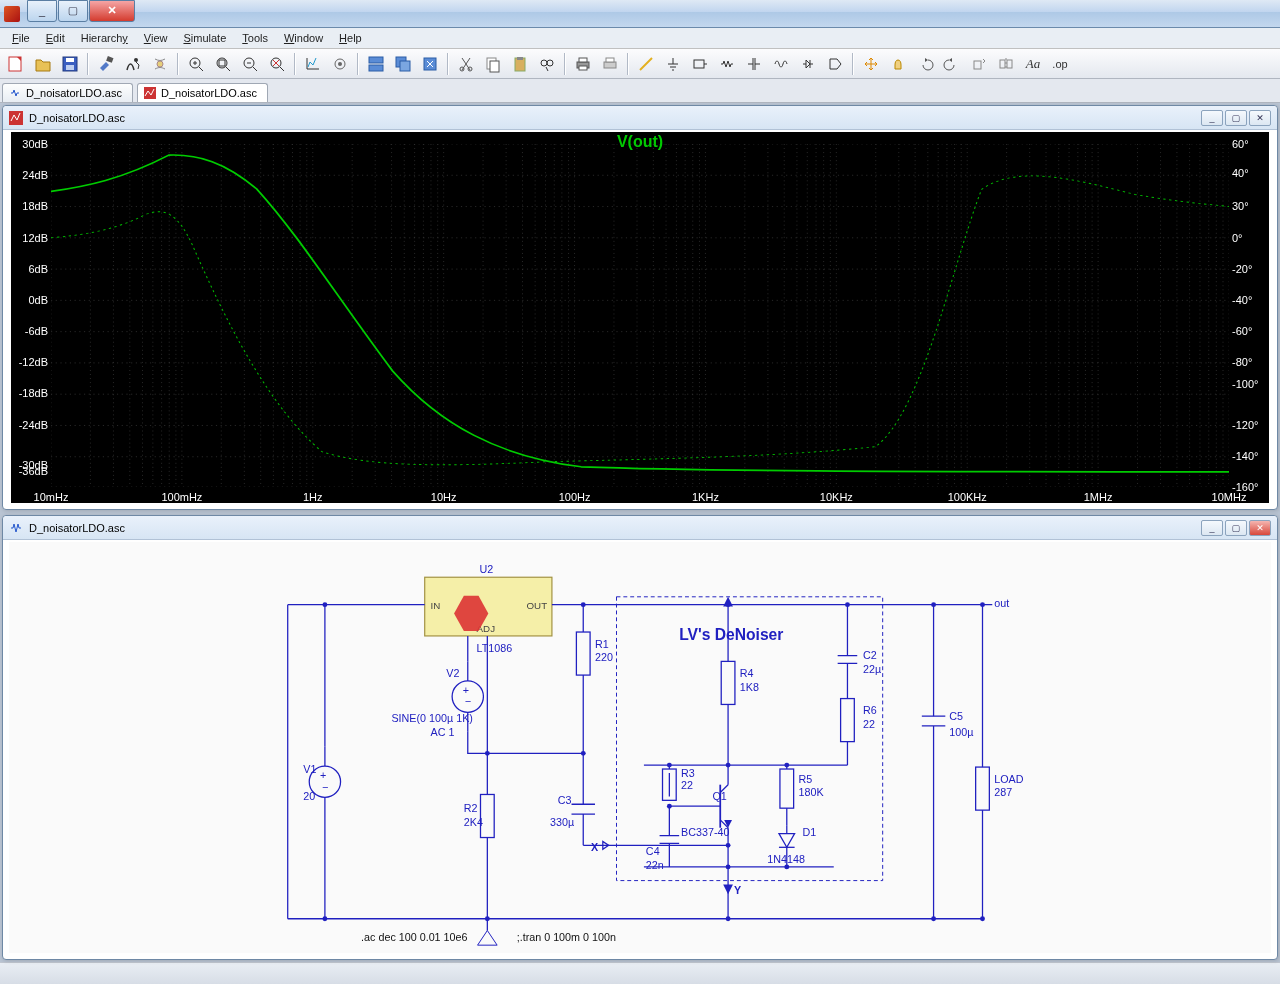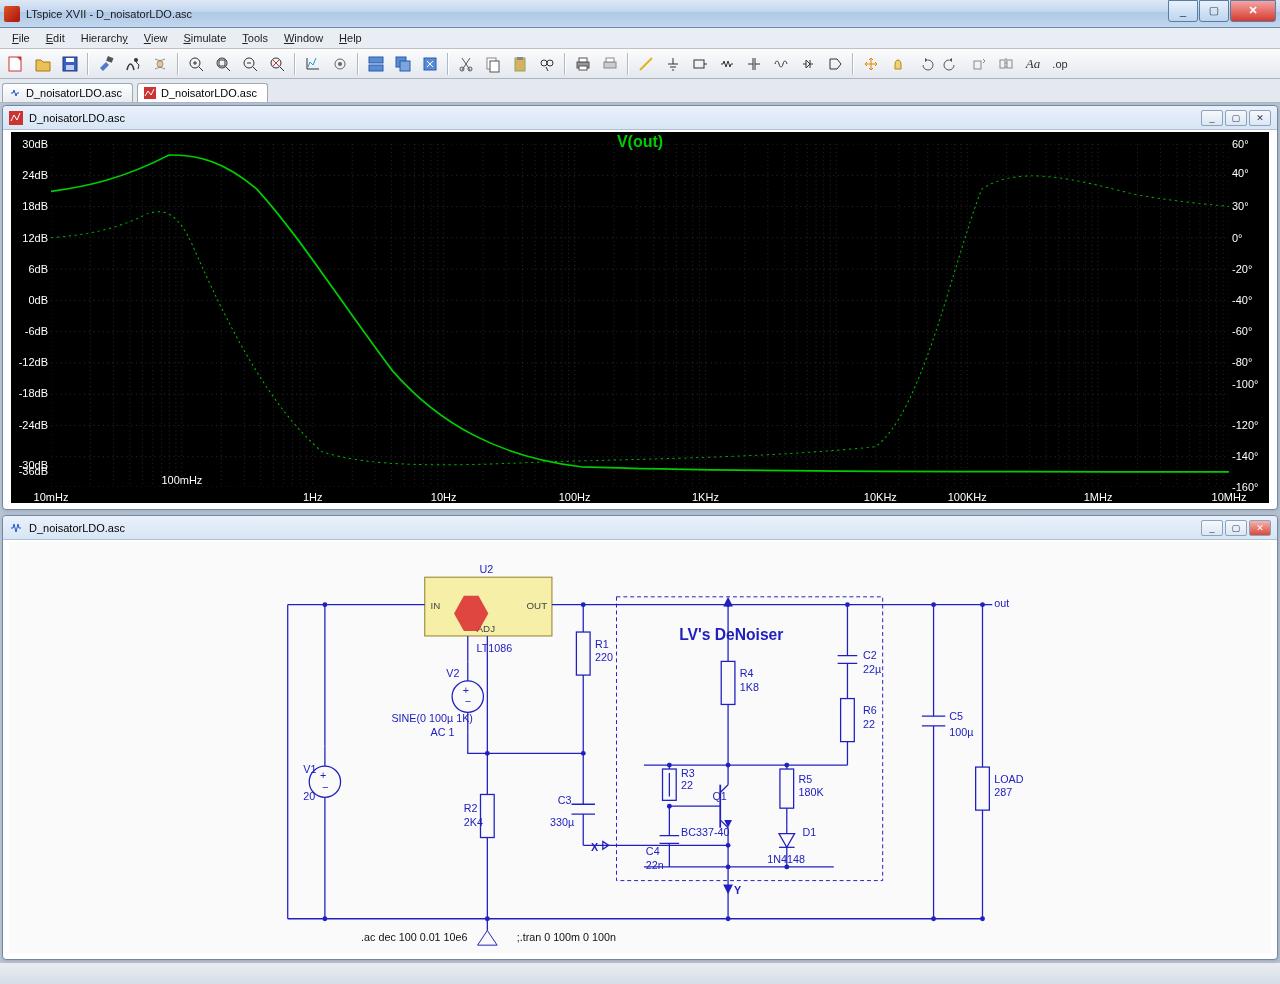--- a/index.html
+++ b/index.html
@@ -58,21 +58,20 @@
 .schem .dashed{stroke:#2020c0;stroke-width:1;stroke-dasharray:4 3;fill:none}
 .schem .spice{fill:#111;font-size:11px}
 
 svg text{user-select:none}
 </style>
 </head>
 <body>
 
 <div class="titlebar">
   <div class="icon"></div>
-  <div class="title">LTspice XVII - D_noisatorLDO.asc</div>
   <div class="winbtns">
     <div class="winbtn min">_</div>
     <div class="winbtn max">▢</div>
     <div class="winbtn close">✕</div>
   </div>
 </div>
 
 <div class="menubar">
   <span><u>F</u>ile</span>
   <span><u>E</u>dit</span>
@@ -368,26 +367,26 @@
           <span style="top: 167.909px;">-40°</span>
           <span style="top: 199.091px;">-60°</span>
           <span style="top: 230.273px;">-80°</span>
           <span style="top: 252px;">-100°</span>
           <span style="top: 292.636px;">-120°</span>
           <span style="top: 323.818px;">-140°</span>
           <span style="top: 355px;">-160°</span>
         </div>
       <div class="plotlabels-bottom" id="xb">
           <span style="left: 0%; bottom: 0px;">10mHz</span>
-          <span style="left: 11.1111%; bottom: 17px; margin-top: 48px;">100mHz</span>
+          <span style="left: 11.1111%; bottom: 0px; margin-top: 48px;">100mHz</span>
           <span style="left: 22.2222%; bottom: 0px;">1Hz</span>
           <span style="left: 33.3333%; bottom: 0px;">10Hz</span>
           <span style="left: 44.4444%; bottom: 0px;">100Hz</span>
           <span style="left: 55.5556%; bottom: 0px;">1KHz</span>
-          <span style="left: 66.6667%; bottom: 0px; margin-left: 44px;">10KHz</span>
+          <span style="left: 66.6667%; bottom: 0px;">10KHz</span>
           <span style="left: 77.7778%; bottom: 0px;">100KHz</span>
           <span style="left: 88.8889%; bottom: 0px;">1MHz</span>
           <span style="left: 100%; bottom: 0px;">10MHz</span>
         </div>
       <div class="plotgrid">
         <svg viewBox="0 0 1000 340" preserveAspectRatio="none">
 
           <g stroke="#4a4a4a" stroke-width="0.5" stroke-dasharray="1 3">
 
             <line x1="0" y1="0" x2="1000" y2="0"></line>

